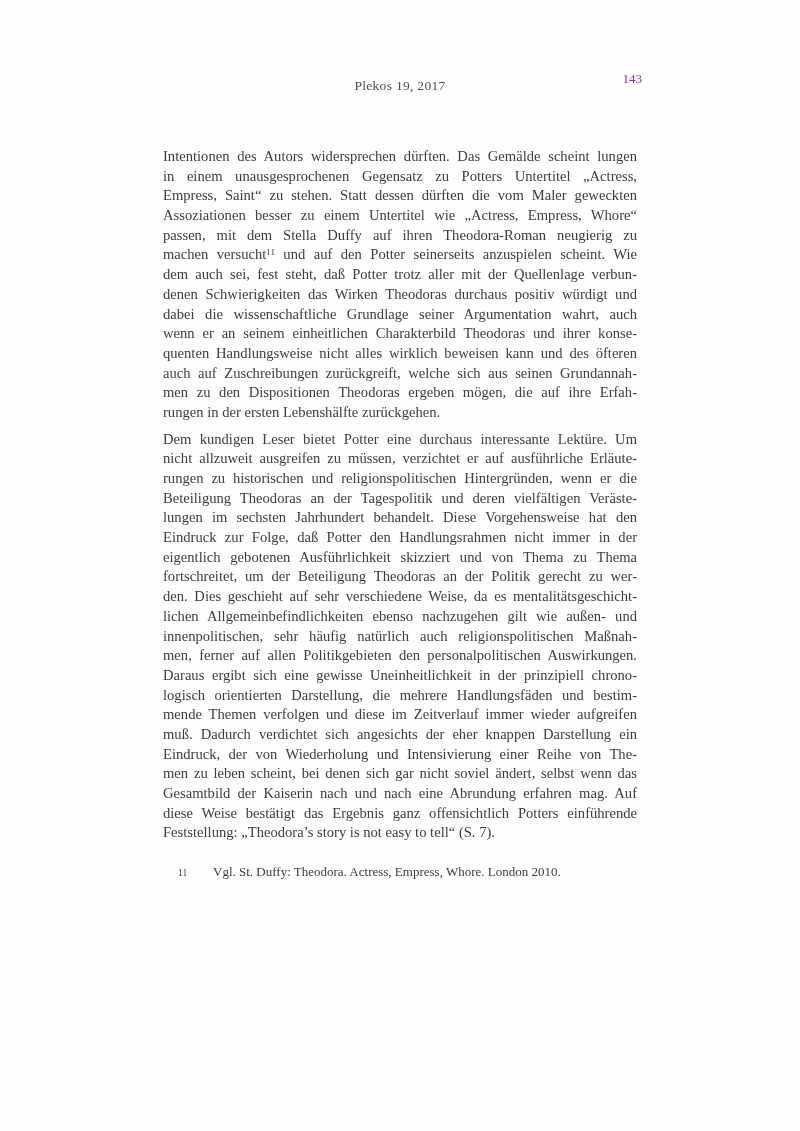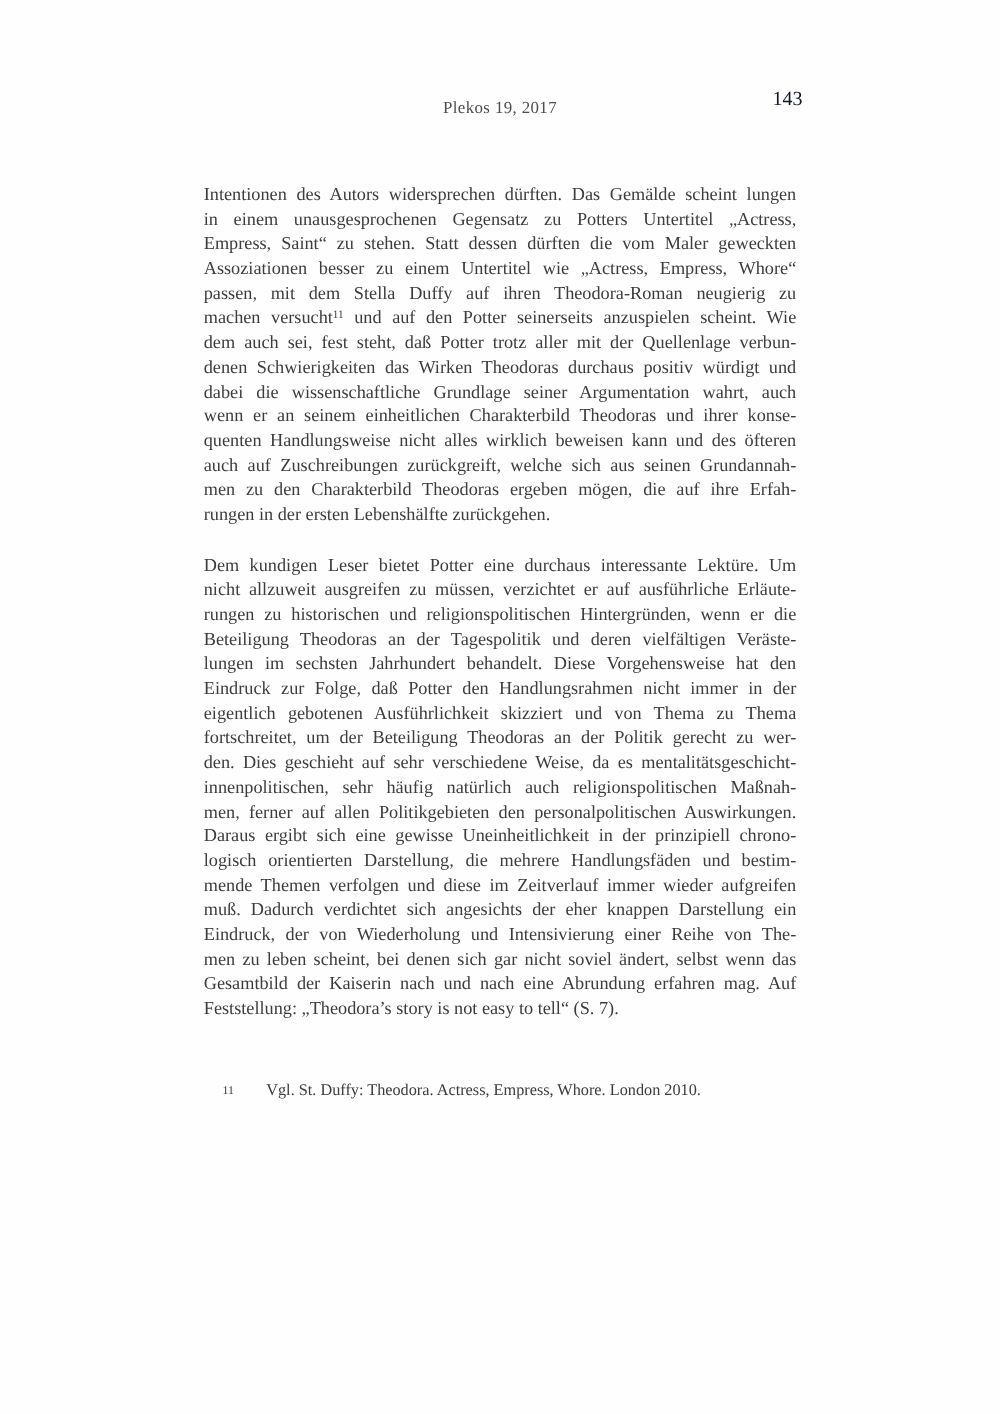--- a/index.html
+++ b/index.html
@@ -24,34 +24,34 @@
     width: 474px;
     text-align: center;
     font-size: 13.5px;
     letter-spacing: 0.3px;
     color: #4e4e4e;
   }
   .page-number {
     position: absolute;
     top: 71px;
     right: 158px;
-    font-size: 16px;
-    color: #0f172a;
+    font-size: 13px;
+    color: #a21caf;
   }
   
   .body-text {
     position: absolute;
     top: 147px;
     left: 163px;
     width: 474px;
     font-size: 14.6px;
     color: #3c3c3c;
   }
   .paragraph + .paragraph {
-    margin-top: 21px;
+    margin-top: 7px;
   }
   .line {
     height: 19.7px;
     line-height: 19.7px;
     white-space: normal;
   }
   .line.just {
     text-align: justify;
     text-align-last: justify;
   }
@@ -99,42 +99,44 @@
         <div class="line just">Empress, Saint“ zu stehen. Statt dessen dürften die vom Maler geweckten</div>
         <div class="line just">Assoziationen besser zu einem Untertitel wie „Actress, Empress, Whore“</div>
         <div class="line just">passen, mit dem Stella Duffy auf ihren Theodora-Roman neugierig zu</div>
         <div class="line just"><span>machen versucht</span><span class="fn-ref">11</span><span> und auf den Potter seinerseits anzuspielen scheint. Wie</span></div>
         <div class="line just">dem auch sei, fest steht, daß Potter trotz aller mit der Quellenlage verbun-</div>
         <div class="line just">denen Schwierigkeiten das Wirken Theodoras durchaus positiv würdigt und</div>
         <div class="line just">dabei die wissenschaftliche Grundlage seiner Argumentation wahrt, auch</div>
         <div class="line just">wenn er an seinem einheitlichen Charakterbild Theodoras und ihrer konse-</div>
         <div class="line just">quenten Handlungsweise nicht alles wirklich beweisen kann und des öfteren</div>
         <div class="line just">auch auf Zuschreibungen zurückgreift, welche sich aus seinen Grundannah-</div>
-        <div class="line just">men zu den Charakterbild Theodoras ergeben mögen, die auf ihre Erfah-</div>
+        <div class="line just">men zu den Dispositionen Theodoras ergeben mögen, die auf ihre Erfah-</div>
         <div class="line">rungen in der ersten Lebenshälfte zurückgehen.</div>
       </div>
       <div class="paragraph">
         <div class="line just">Dem kundigen Leser bietet Potter eine durchaus interessante Lektüre. Um</div>
         <div class="line just">nicht allzuweit ausgreifen zu müssen, verzichtet er auf ausführliche Erläute-</div>
         <div class="line just">rungen zu historischen und religionspolitischen Hintergründen, wenn er die</div>
         <div class="line just">Beteiligung Theodoras an der Tagespolitik und deren vielfältigen Veräste-</div>
         <div class="line just">lungen im sechsten Jahrhundert behandelt. Diese Vorgehensweise hat den</div>
         <div class="line just">Eindruck zur Folge, daß Potter den Handlungsrahmen nicht immer in der</div>
         <div class="line just">eigentlich gebotenen Ausführlichkeit skizziert und von Thema zu Thema</div>
         <div class="line just">fortschreitet, um der Beteiligung Theodoras an der Politik gerecht zu wer-</div>
         <div class="line just">den. Dies geschieht auf sehr verschiedene Weise, da es mentalitätsgeschicht-</div>
+        <div class="line just">lichen Allgemeinbefindlichkeiten ebenso nachzugehen gilt wie außen- und</div>
         <div class="line just">innenpolitischen, sehr häufig natürlich auch religionspolitischen Maßnah-</div>
         <div class="line just">men, ferner auf allen Politikgebieten den personalpolitischen Auswirkungen.</div>
         <div class="line just">Daraus ergibt sich eine gewisse Uneinheitlichkeit in der prinzipiell chrono-</div>
         <div class="line just">logisch orientierten Darstellung, die mehrere Handlungsfäden und bestim-</div>
         <div class="line just">mende Themen verfolgen und diese im Zeitverlauf immer wieder aufgreifen</div>
         <div class="line just">muß. Dadurch verdichtet sich angesichts der eher knappen Darstellung ein</div>
         <div class="line just">Eindruck, der von Wiederholung und Intensivierung einer Reihe von The-</div>
         <div class="line just">men zu leben scheint, bei denen sich gar nicht soviel ändert, selbst wenn das</div>
         <div class="line just">Gesamtbild der Kaiserin nach und nach eine Abrundung erfahren mag. Auf</div>
+        <div class="line just">diese Weise bestätigt das Ergebnis ganz offensichtlich Potters einführende</div>
         <div class="line">Feststellung: „Theodora’s story is not easy to tell“ (S. 7).</div>
       </div>
     </div>
 
   <div class="footnote">
     <span class="fn-marker">11</span><span class="fn-text">Vgl. St. Duffy: Theodora. Actress, Empress, Whore. London 2010.</span>
   </div>
 
 </div>
 

